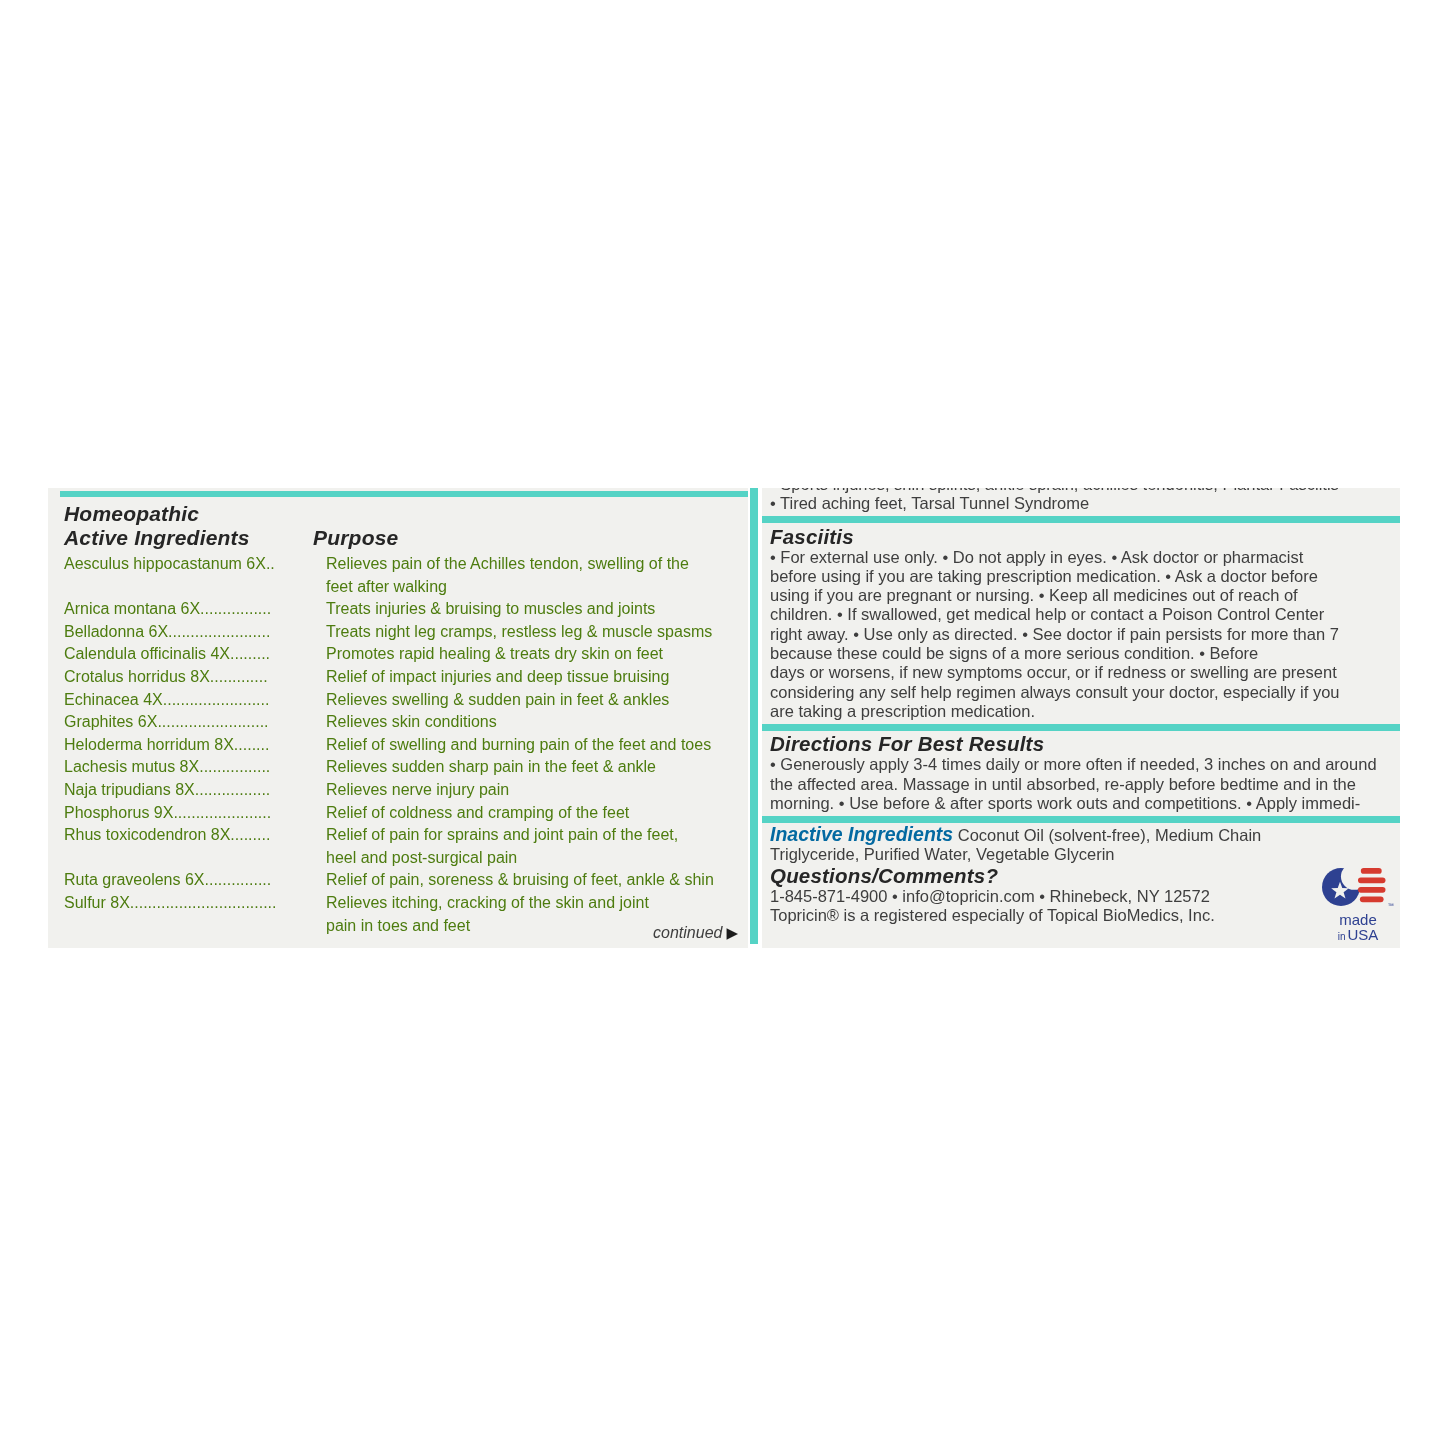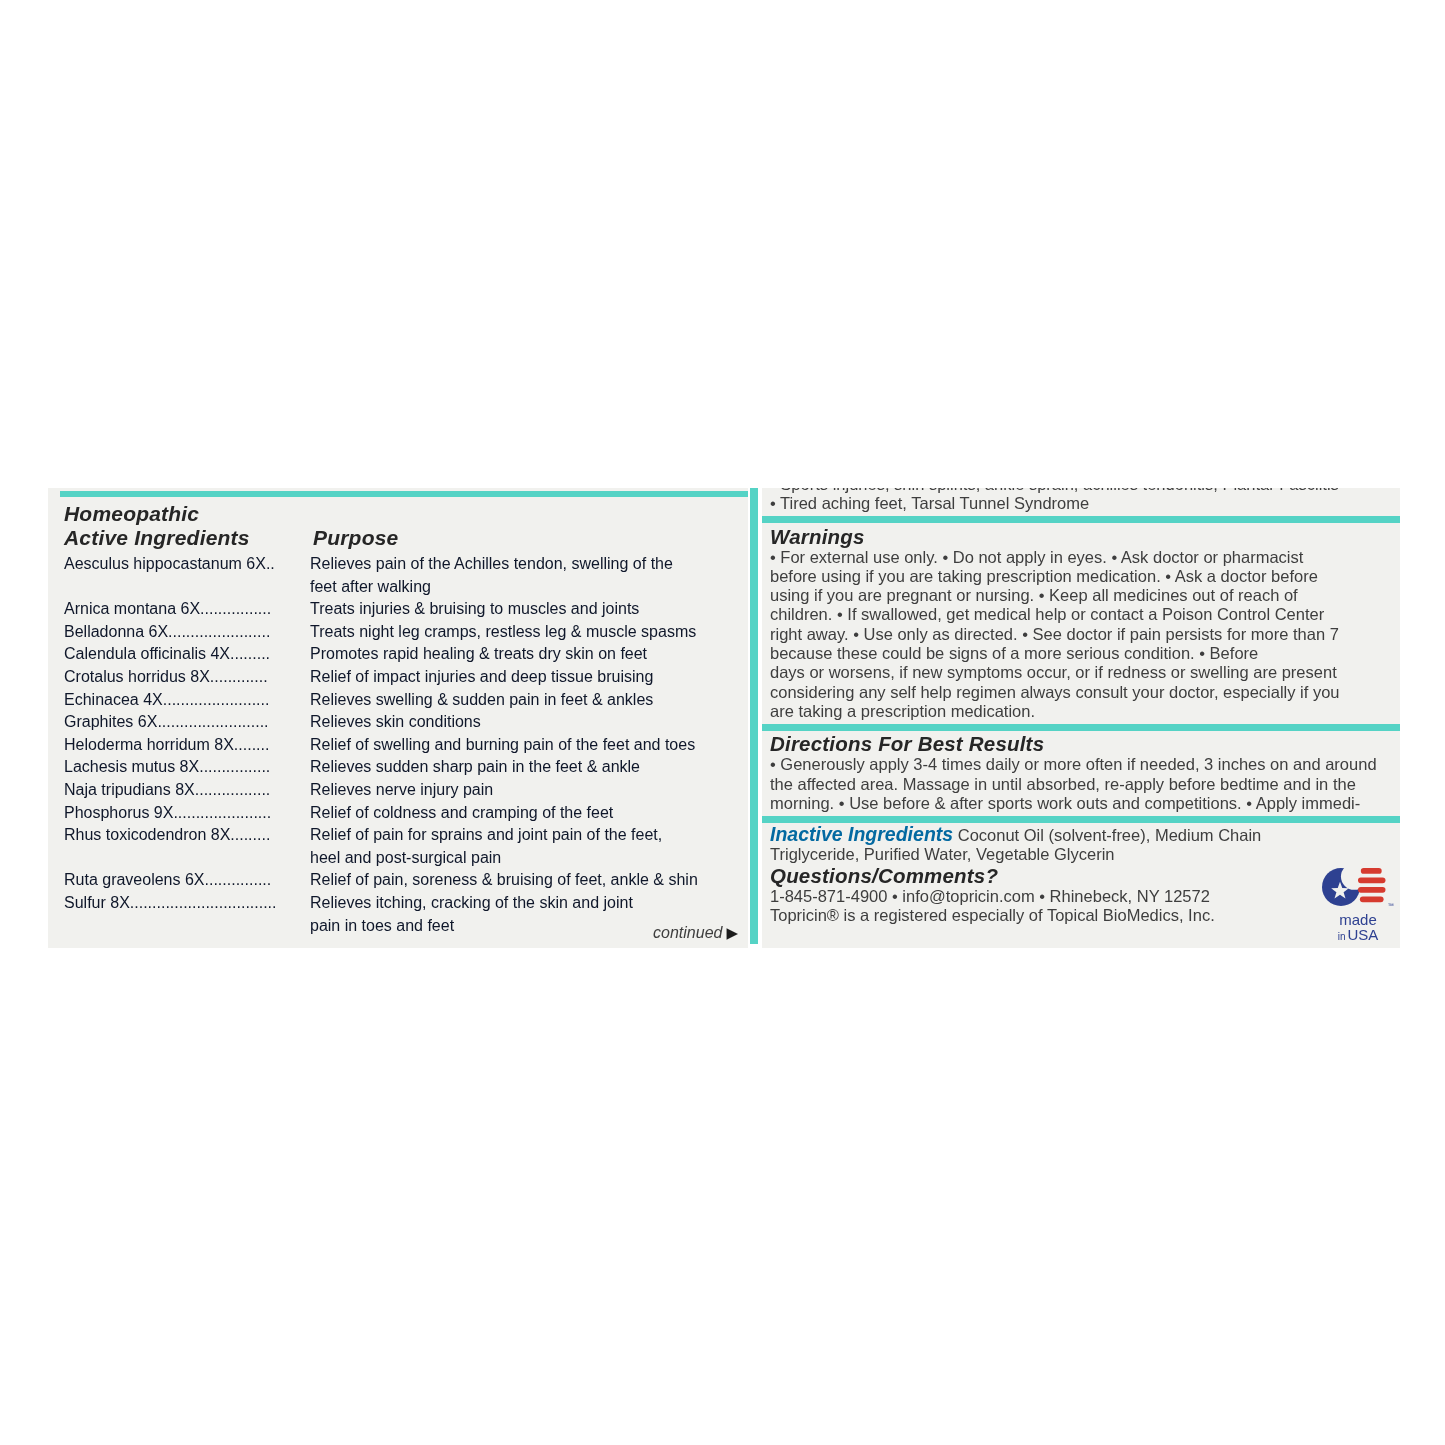--- a/index.html
+++ b/index.html
@@ -13,21 +13,21 @@
   .panel { position:absolute; top:0; height:460px; background:#f1f1ee; }
   .panel.left  { left:0; width:700px; padding:14px 0 0 16px; overflow:hidden; }
   .teal-top { position:absolute; left:12px; right:0; top:3px; height:6px; background:#55d3c5; }
 
   h1.hdr { font-size:21px; line-height:24px; font-weight:bold; font-style:italic;
            color:#262626; letter-spacing:0.2px; }
   .hdr-row { display:flex; }
   .hdr-row h1.first { width:249px; flex:none; }
 
   .rows { margin-top:3px; }
-  .ing-row { display:flex; font-size:16px; line-height:22.6px; color:#0f172a; }
+  .ing-row { display:flex; font-size:16px; line-height:22.6px; color:#4d7c0f;gap:16px; }
   .ing-name { width:246px; flex:none; white-space:nowrap; overflow:hidden; }
   .ing-purpose { flex:1; overflow:hidden; }
   .pline { white-space:nowrap; overflow:hidden; }
 
   .continued { position:absolute; right:10px; bottom:6px; font-style:italic;
                font-size:16px; color:#3e3e3e; }
   .continued .arrow { font-style:normal; font-size:15px; color:#1c1c1c; margin-left:4px; }
 
   
   .v-stripe { position:absolute; left:702px; top:0; width:8px; height:456px; background:#55d3c5; }
@@ -171,21 +171,21 @@
     <div class="v-stripe"></div>
 
     <section class="panel right">
       <div class="top-lines">
 
       <div class="rline">• Sports injuries, shin splints, ankle sprain, achilles tendonitis, Plantar Fasciitis</div>
           <div class="rline">• Tired aching feet, Tarsal Tunnel Syndrome</div>
         </div>
 
       <div class="divider"></div>
-      <h2 class="sec">Warnings</h2>
+      <h2 class="sec">Fasciitis</h2>
       <div>
 
       <div class="rline">• For external use only. • Do not apply in eyes. • Ask doctor or pharmacist</div>
           <div class="rline">before using if you are taking prescription medication. • Ask a doctor before</div>
           <div class="rline">using if you are pregnant or nursing. • Keep all medicines out of reach of</div>
           <div class="rline">children. • If swallowed, get medical help or contact a Poison Control Center</div>
           <div class="rline">right away. • Use only as directed. • See doctor if pain persists for more than 7</div>
           <div class="rline">because these could be signs of a more serious condition. • Before</div>
           <div class="rline">days or worsens, if new symptoms occur, or if redness or swelling are present</div>
           <div class="rline">considering any self help regimen always consult your doctor, especially if you</div>

